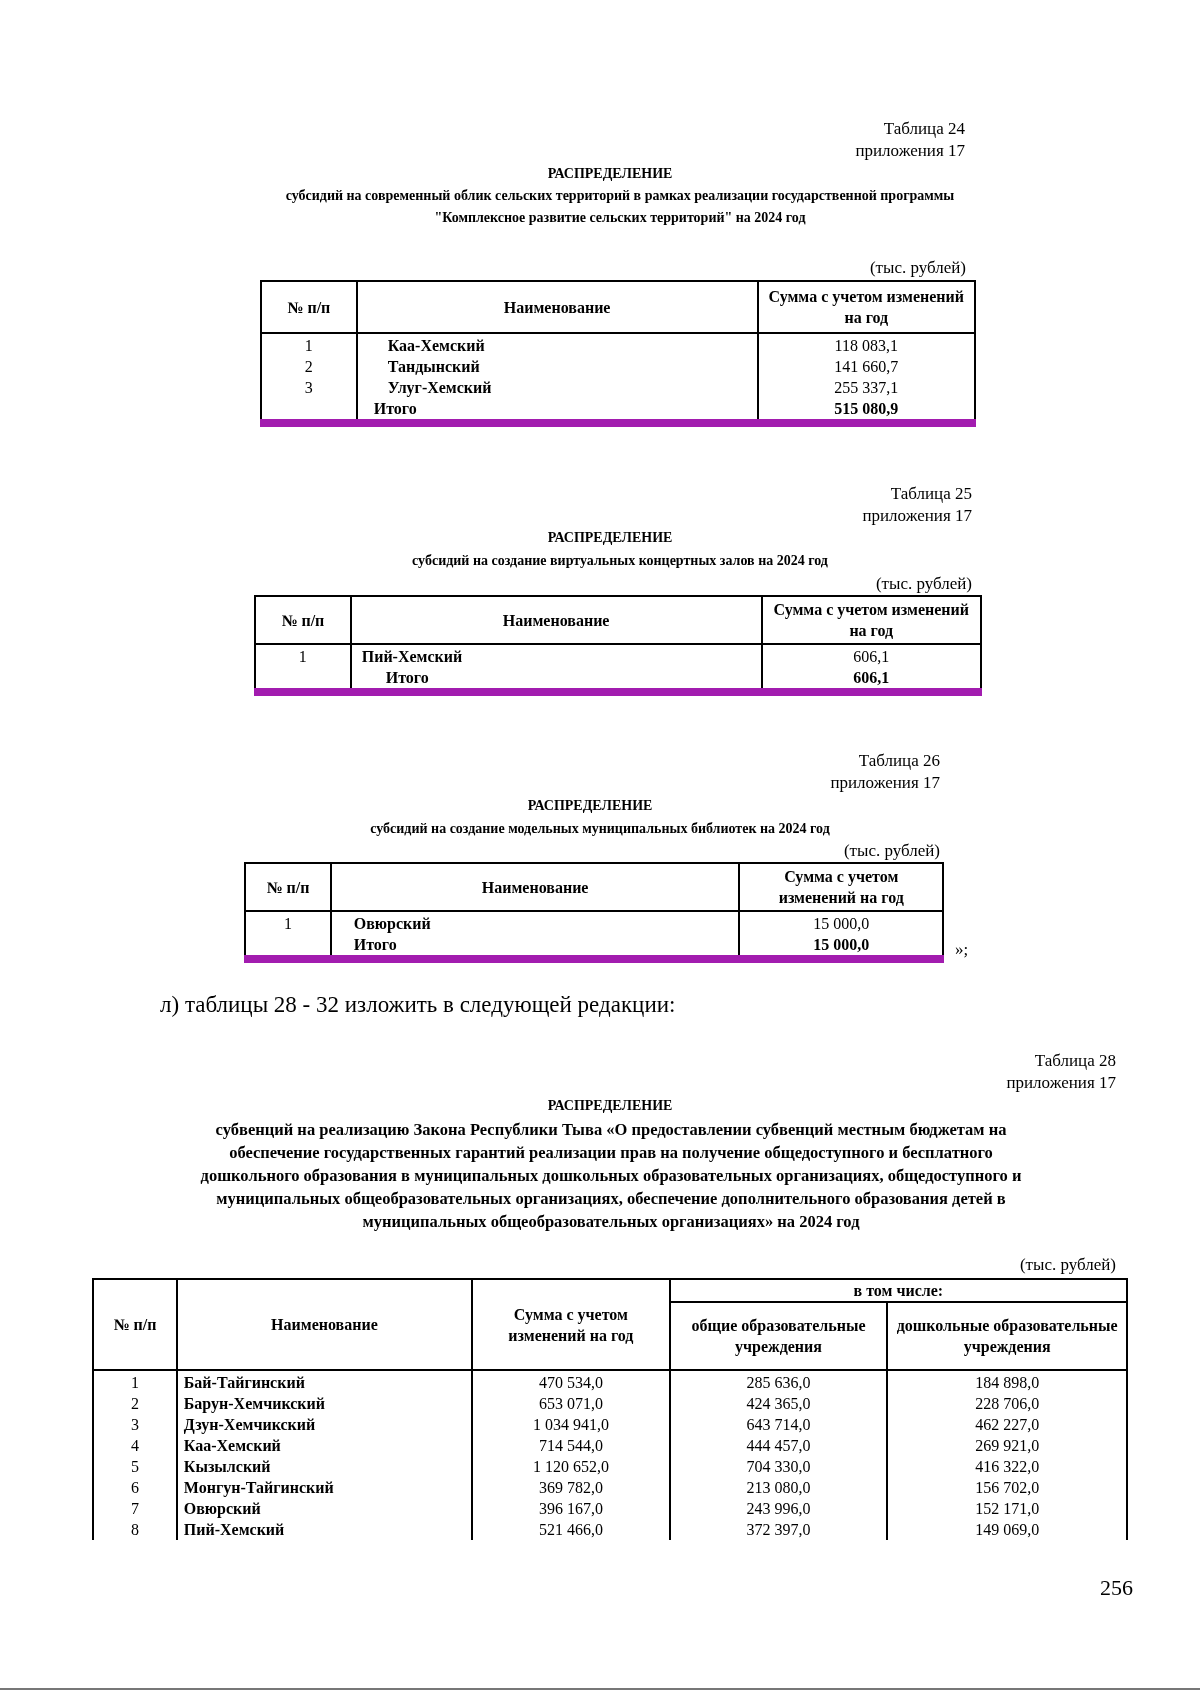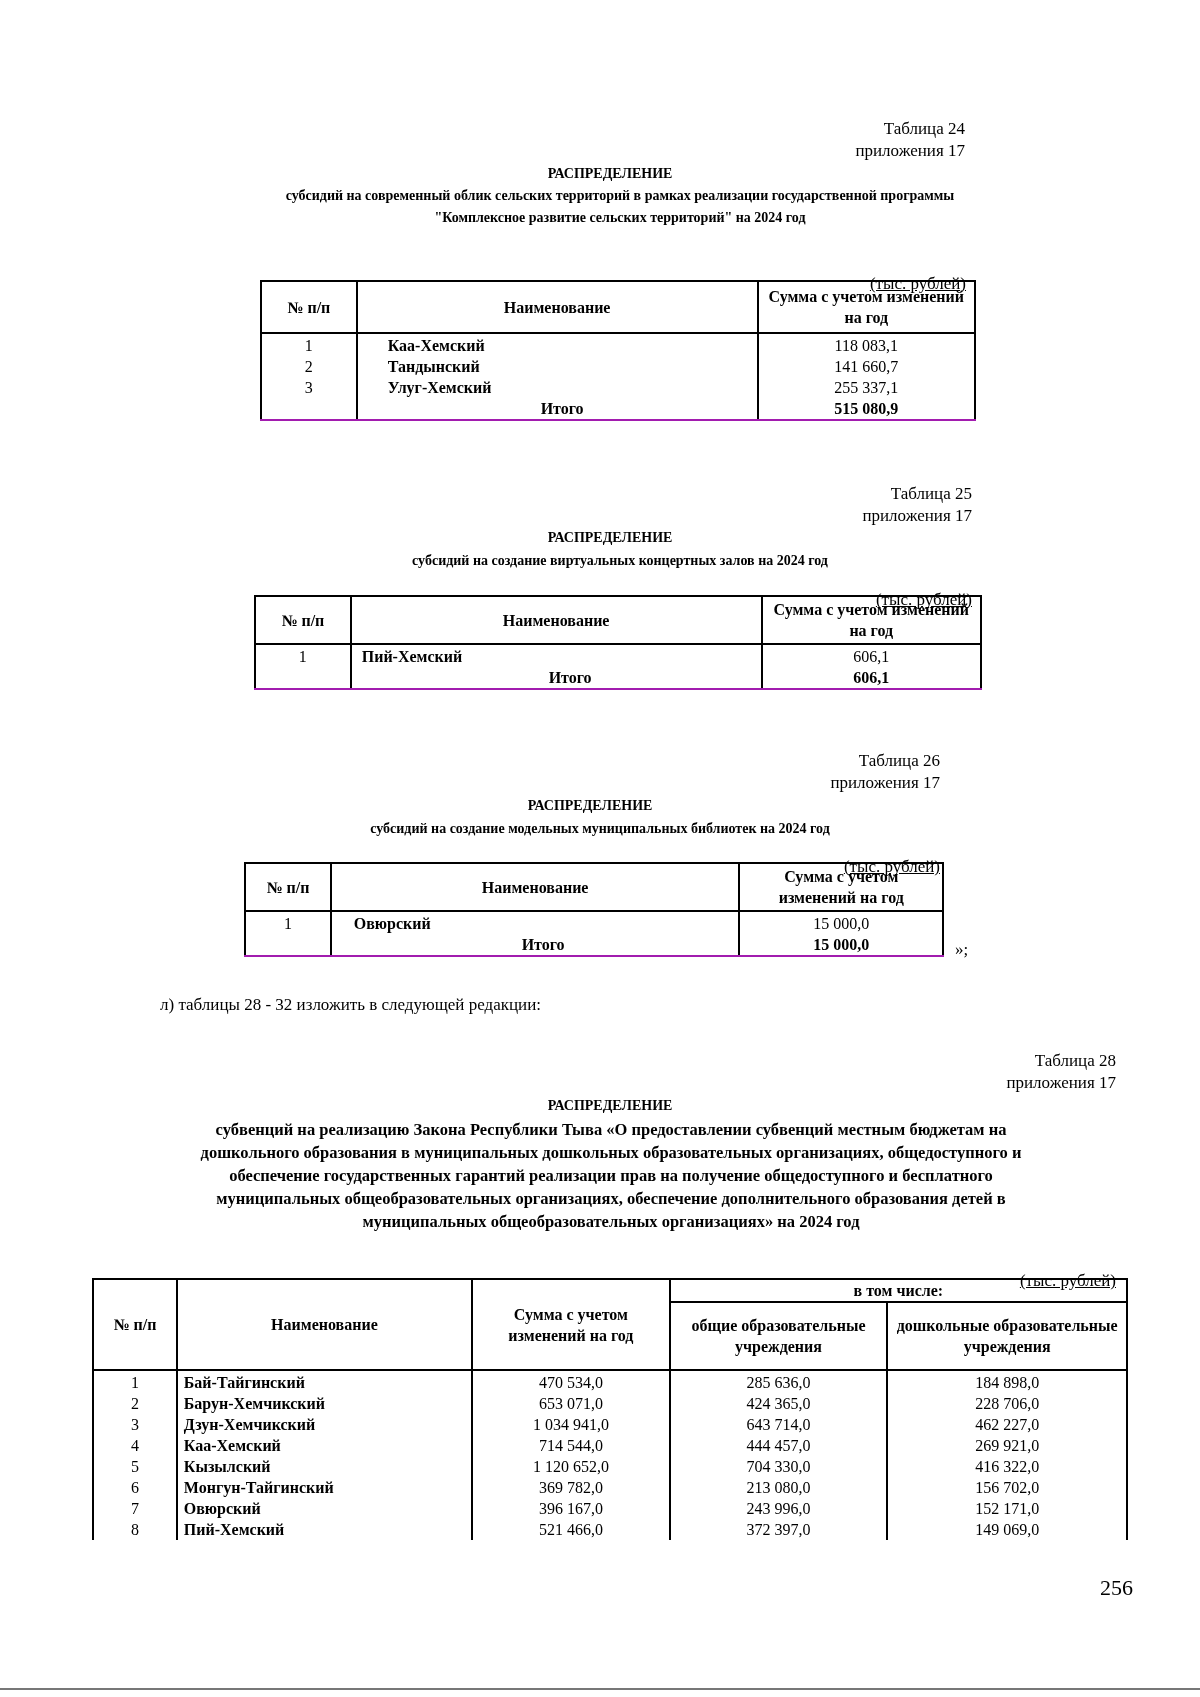--- a/index.html
+++ b/index.html
@@ -1,32 +1,32 @@
 <!DOCTYPE html>
 <html><head>
 <meta charset="utf-8">
 <style>
   html,body{margin:0;padding:0;background:#fff;}
   body{width:1200px;height:1697px;position:relative;overflow:hidden;
        font-family:"Liberation Serif","DejaVu Serif",serif;color:#000;}
   .abs{position:absolute;}
   .cap{text-align:right;font-size:17px;line-height:22px;}
   .ttl{text-align:center;font-weight:bold;font-size:14px;line-height:22px;}
-  .unit{text-align:right;font-size:17px;line-height:20px;text-decoration:underline;margin-top:16px;}
+  .unit{text-align:right;font-size:17px;line-height:20px;}
   table.t{position:absolute;border-collapse:collapse;font-size:16px;}
   table.t td,table.t th{padding:0 6px;line-height:21px;vertical-align:middle;}
   table.t th{font-weight:bold;text-align:center;border:2px solid #000;}
   table.t td{border-left:2px solid #000;border-right:2px solid #000;}
-  table.t tr.last td{border-bottom:2px solid #a21caf;text-align:center;}
+  table.t tr.last td{border-bottom:8px solid #a21caf;}
   table.t tr.first td{padding-top:1px;}
   .c{text-align:center;}
   .b{font-weight:bold;}
   .nm{padding-left:30px !important;}
   .closing{font-size:17px;}
-  .para{font-size:17px;line-height:30px;}
+  .para{font-size:23px;line-height:30px;}
   .pg{font-size:22px;}
   .botline{position:absolute;left:0;top:1688px;width:1200px;height:2px;background:#777;}
 </style>
 </head>
 <body>
 
 <div class="abs cap" style="left:700px;top:118px;width:265px;">
   <div>Таблица 24</div>
   <div>приложения 17</div>
 </div>
@@ -138,22 +138,22 @@
 
 <div class="abs para" style="left:160px;top:990px;">л) таблицы 28 - 32 изложить в следующей редакции:</div>
 
 <div class="abs cap" style="left:800px;top:1050px;width:316px;">
   <div>Таблица 28</div>
   <div>приложения 17</div>
 </div>
 <div class="abs ttl" style="left:260px;top:1095px;width:700px;">РАСПРЕДЕЛЕНИЕ</div>
 <div class="abs ttl" style="left:86px;top:1118px;width:1050px;font-size:16.5px;line-height:23px;">
   <div>субвенций на реализацию Закона Республики Тыва «О предоставлении субвенций местным бюджетам на</div>
+  <div>обеспечение государственных гарантий реализации прав на получение общедоступного и бесплатного</div>
   <div>дошкольного образования в муниципальных дошкольных образовательных организациях, общедоступного и</div>
-  <div>обеспечение государственных гарантий реализации прав на получение общедоступного и бесплатного</div>
   <div>муниципальных общеобразовательных организациях, обеспечение дополнительного образования детей в</div>
   <div>муниципальных общеобразовательных организациях» на 2024 год</div>
 </div>
 <div class="abs unit" style="left:900px;top:1255px;width:216px;">(тыс. рублей)</div>
 
 <table class="t" style="left:92px;top:1278px;width:1036px;">
   <colgroup>
     <col style="width:84px">
       <col style="width:296px">
       <col style="width:198px">

